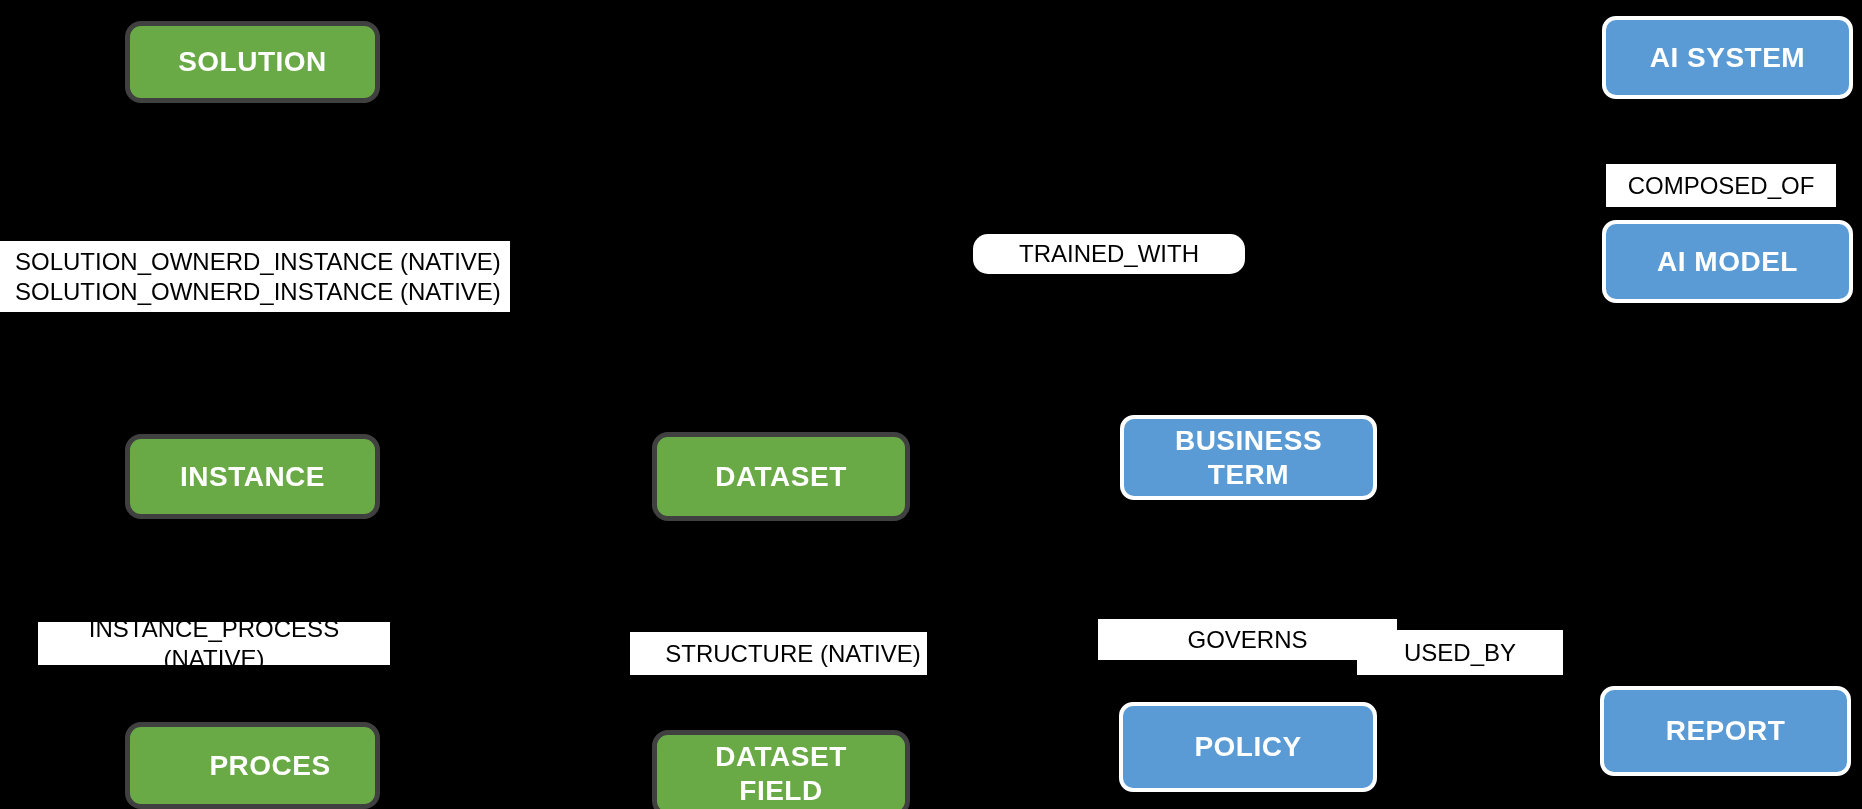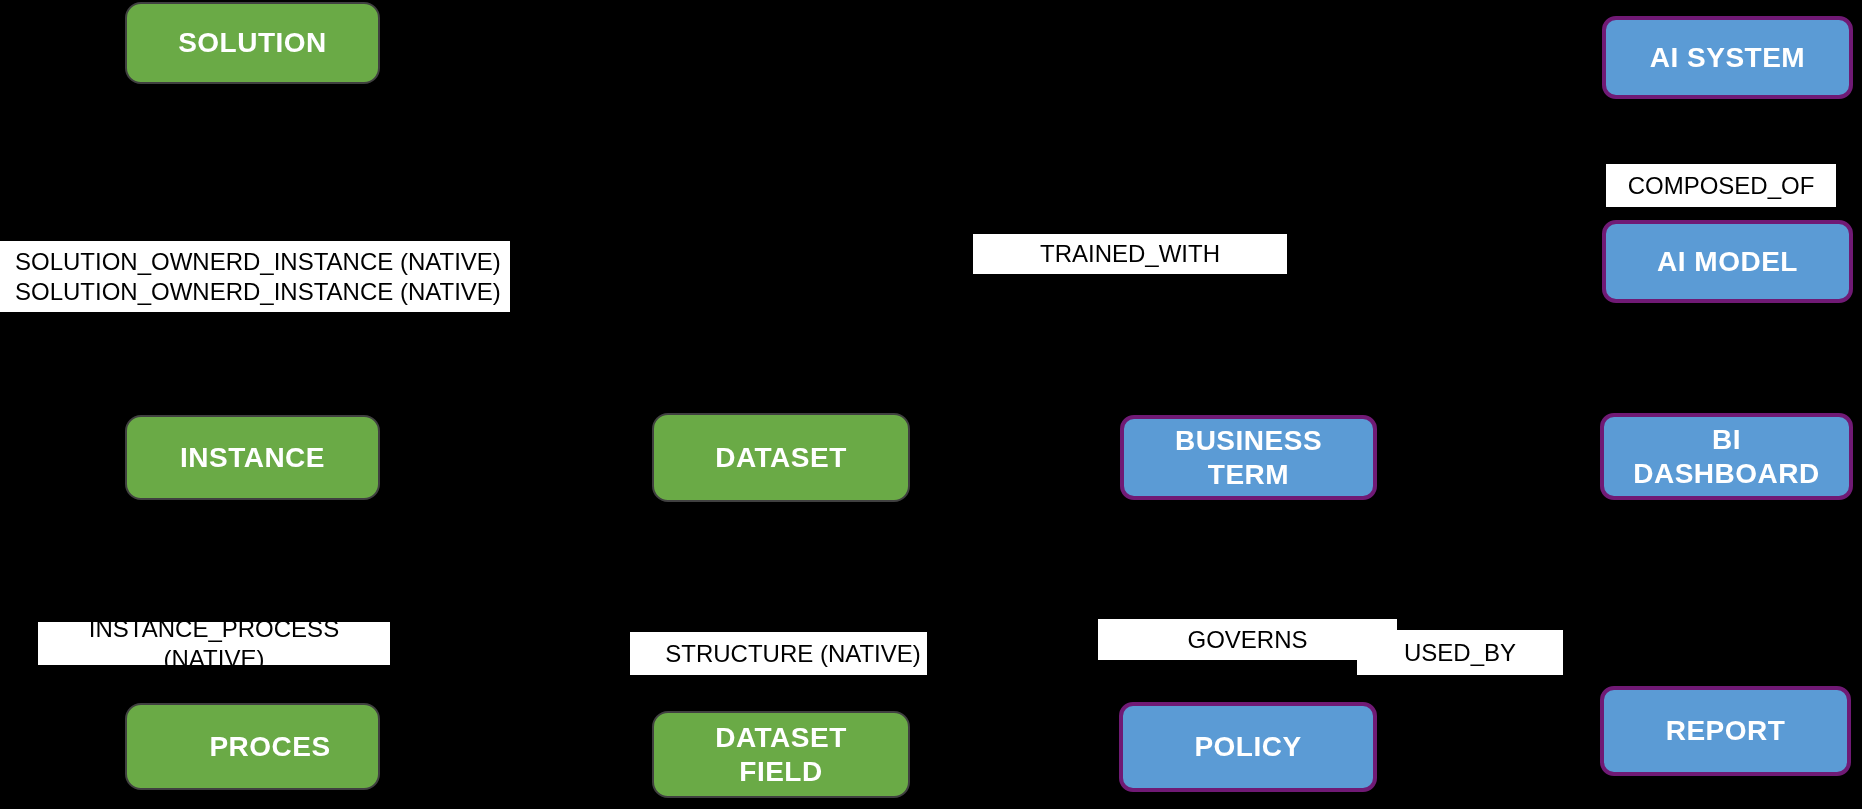--- a/index.html
+++ b/index.html
@@ -26,26 +26,27 @@
     font-weight: bold;
     font-size: 28px;
     line-height: 34px;
     letter-spacing: 0.5px;
     white-space: pre-line;
     box-sizing: border-box;
   }
   .node.green {
     background: #6aaa46;
     border-radius: 16px;
-    border: 2px solid #404040;
+    border: 5px solid #404040;
+    margin-top: 19px;
   }
   .node.blue {
     background: #5b9bd5;
     border-radius: 14px;
-    border: 4px solid #701a75;
+    border: 4px solid #ffffff;
   }
   .node-solution      { left: 125px;  top: 2px;   width: 255px; height: 82px; }
   .node-instance      { left: 125px;  top: 415px; width: 255px; height: 85px; }
   .node-proces        { left: 125px;  top: 703px; width: 255px; height: 87px; padding-left: 35px; }
   .node-dataset       { left: 652px;  top: 413px; width: 258px; height: 89px; }
   .node-dataset-field { left: 652px;  top: 711px; width: 258px; height: 87px; }
   .node-ai-system     { left: 1602px; top: 16px;  width: 251px; height: 83px; }
   .node-ai-model      { left: 1602px; top: 220px; width: 251px; height: 83px; }
   .node-business-term { left: 1120px; top: 415px; width: 257px; height: 85px; }
   .node-bi-dashboard  { left: 1600px; top: 413px; width: 253px; height: 87px; }
@@ -67,43 +68,41 @@
     margin-top: 32px;
   }
   .edge-solution-owned {
     left: 0; top: 209px; width: 510px; height: 71px;
     justify-content: flex-start;
     text-align: left;
     padding-left: 15px;
   }
   .edge-instance-process { left: 38px;   top: 590px; width: 352px; height: 43px; }
   .edge-structure        { left: 630px;  top: 600px; width: 297px; height: 43px; padding-left: 29px; }
-  .edge-trained-with     { left: 973px;  top: 202px; width: 314px; height: 40px; }
+  .edge-trained-with     { left: 973px;  top: 202px; width: 272px; height: 40px; border-radius: 15px; }
   .edge-governs          { left: 1098px; top: 587px; width: 299px; height: 41px; }
   .edge-used-by          { left: 1357px; top: 598px; width: 206px; height: 45px; }
   .edge-composed-of      { left: 1606px; top: 132px; width: 230px; height: 43px; }
 </style>
 </head>
 <body>
 
 <div id="canvas">
 
   <div class="node green node-solution">SOLUTION</div>
   <div class="node green node-instance">INSTANCE</div>
   <div class="node green node-proces">PROCES</div>
   <div class="node green node-dataset">DATASET</div>
   <div class="node green node-dataset-field">DATASET
 FIELD</div>
 
   <div class="node blue node-ai-system">AI SYSTEM</div>
   <div class="node blue node-ai-model">AI MODEL</div>
   <div class="node blue node-business-term">BUSINESS
 TERM</div>
-  <div class="node blue node-bi-dashboard">BI
-DASHBOARD</div>
   <div class="node blue node-policy">POLICY</div>
   <div class="node blue node-report">REPORT</div>
 
   <div class="edge-label edge-solution-owned">SOLUTION_OWNERD_INSTANCE (NATIVE)
 SOLUTION_OWNERD_INSTANCE (NATIVE)</div>
   <div class="edge-label edge-instance-process">INSTANCE_PROCESS (NATIVE)</div>
   <div class="edge-label edge-structure">STRUCTURE (NATIVE)</div>
   <div class="edge-label edge-trained-with">TRAINED_WITH</div>
   <div class="edge-label edge-governs">GOVERNS</div>
   <div class="edge-label edge-used-by">USED_BY</div>

